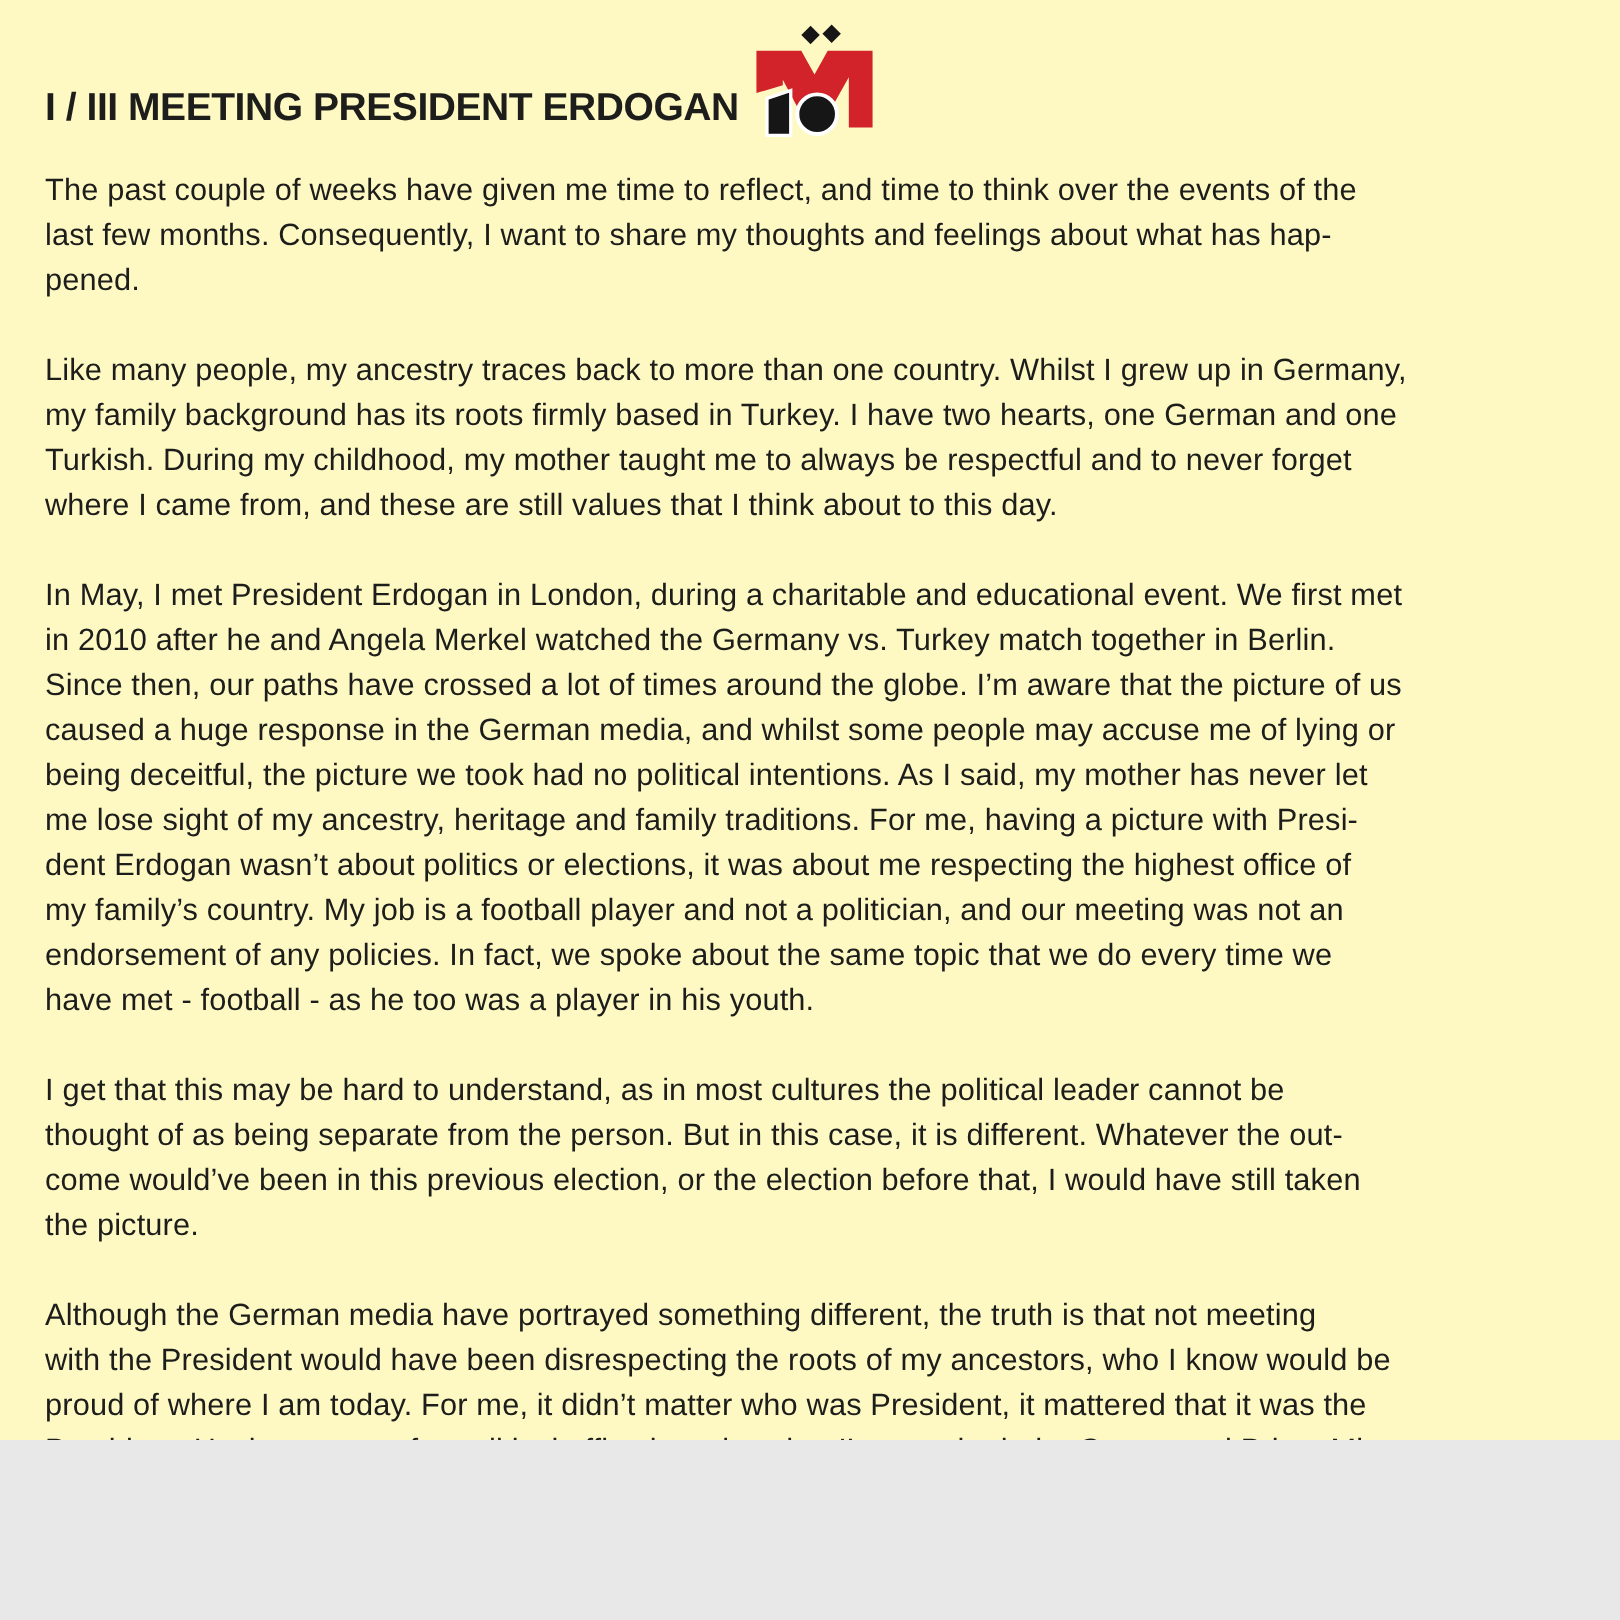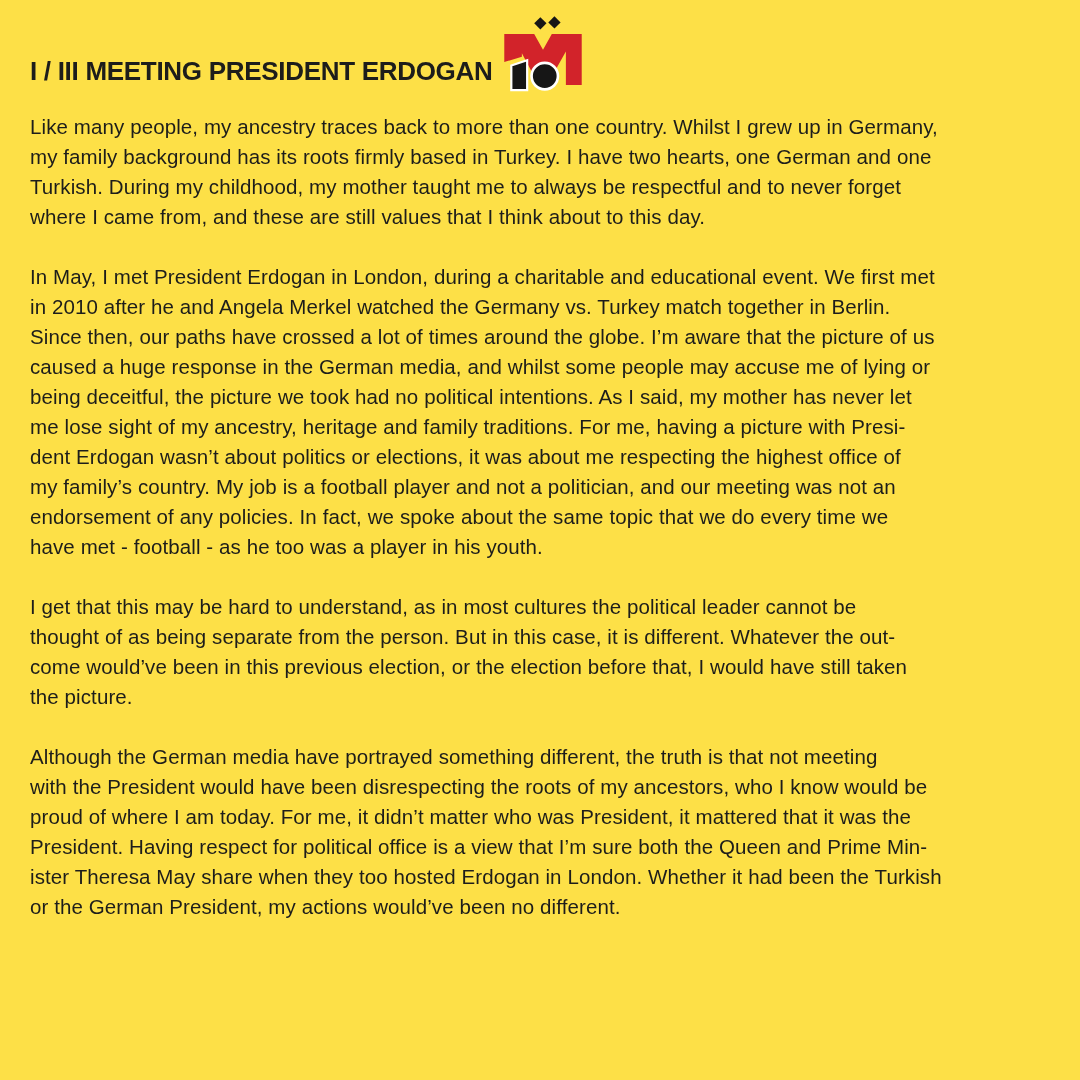--- a/index.html
+++ b/index.html
@@ -1,21 +1,21 @@
 <!DOCTYPE html>
 <html><head>
 <meta charset="utf-8">
 <style>
   * { margin: 0; padding: 0; box-sizing: border-box; }
   html, body { background: #e8e8e8; }
   .page {
     position: relative;
     width: 1080px;
-    height: 1080px;
-    background: #fde047;
+    height: 960px;
+    background: #fef9c3;
     overflow: hidden;
     font-family: "Liberation Sans", "DejaVu Sans", sans-serif;
   }
   .logo {
     position: absolute;
     top: 16px;
     left: 499px;
     width: 88px;
     height: 78px;
   }
@@ -57,20 +57,23 @@
     <path d="M6,20 L40,20 L50,38 L60,20 L94,20 L94,78 L76,78 L76,40 L58,72 L42,72 L26,42 L26,46 L6,52 Z" fill="#d2232a"></path>
 
     <polygon points="14,56 32,50 32,84 14,84" stroke="#ffffff" stroke-width="2.5" fill="#161616"></polygon>
 
     <circle cx="52" cy="68" r="15" stroke="#ffffff" stroke-width="3" fill="#161616"></circle>
   </svg>
 
   <h1 class="title">I / III MEETING PRESIDENT ERDOGAN</h1>
 
   <div class="body-text">
+    <p>The past couple of weeks have given me time to reflect, and time to think over the events of the
+last few months. Consequently, I want to share my thoughts and feelings about what has hap-
+pened.</p>
     <p>Like many people, my ancestry traces back to more than one country. Whilst I grew up in Germany,
 my family background has its roots firmly based in Turkey. I have two hearts, one German and one
 Turkish. During my childhood, my mother taught me to always be respectful and to never forget
 where I came from, and these are still values that I think about to this day.</p>
     <p>In May, I met President Erdogan in London, during a charitable and educational event. We first met
 in 2010 after he and Angela Merkel watched the Germany vs. Turkey match together in Berlin.
 Since then, our paths have crossed a lot of times around the globe. I’m aware that the picture of us
 caused a huge response in the German media, and whilst some people may accuse me of lying or
 being deceitful, the picture we took had no political intentions. As I said, my mother has never let
 me lose sight of my ancestry, heritage and family traditions. For me, having a picture with Presi-

